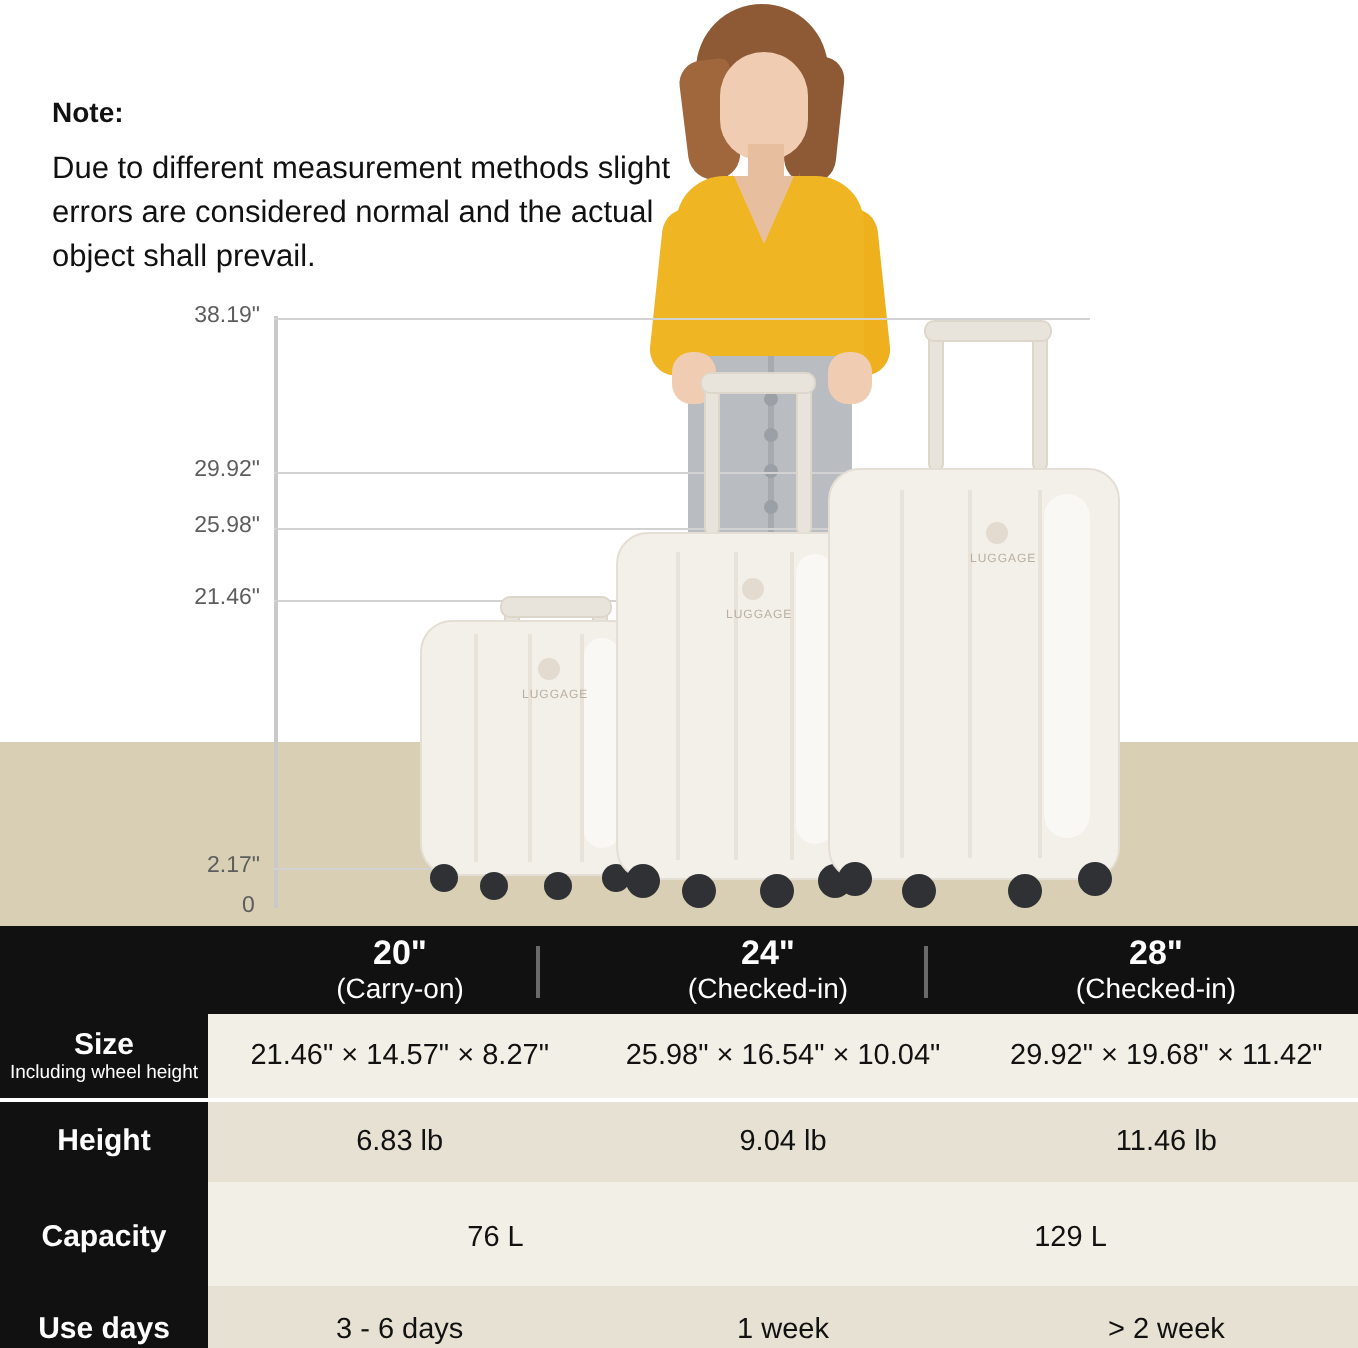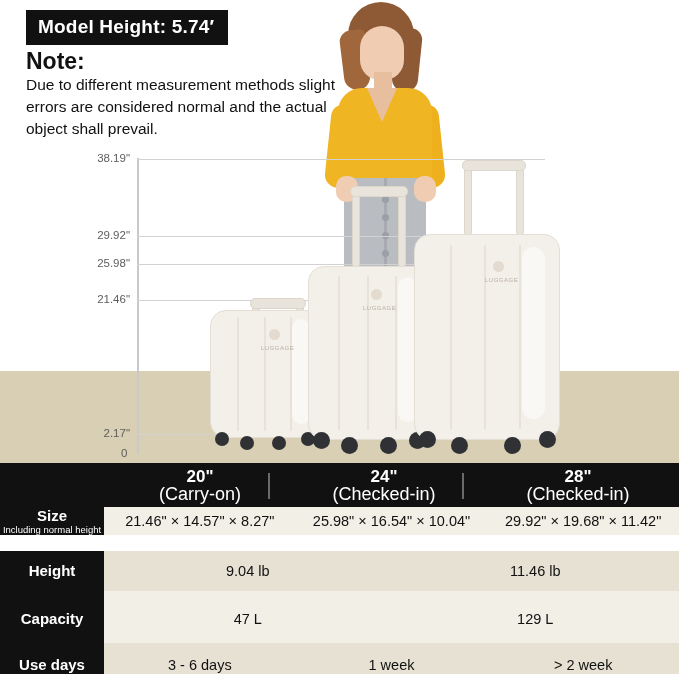--- a/index.html
+++ b/index.html
@@ -33,21 +33,21 @@
   .m-armR{position:absolute;left:96px;top:104px;width:26px;height:84px;background:#eeb01c;border-radius:14px;transform:rotate(-6deg);}
   .m-handL{position:absolute;left:16px;top:176px;width:22px;height:26px;background:#f0cdb2;border-radius:10px;}
   .m-handR{position:absolute;left:94px;top:176px;width:22px;height:26px;background:#f0cdb2;border-radius:10px;}
   .m-skirt{position:absolute;left:24px;top:178px;width:82px;height:262px;background:#b9bcc0;border-radius:6px 6px 2px 2px;}
   .m-skirt-split{position:absolute;left:64px;top:178px;width:3px;height:262px;background:#a7abb0;}
   .m-btn{position:absolute;left:62px;width:7px;height:7px;background:#9aa0a6;border-radius:50%;}
 
   
   .title-box{position:absolute;left:26px;top:10px;background:#111;color:#fff;
     padding:6px 14px 7px 12px;font-size:19px;font-weight:bold;letter-spacing:.2px;}
-  .note-h{position:absolute;left:26px;top:48px;font-size:23px;font-weight:bold;color:#111;}
+  .note-h{position:absolute;left:26px;top:48px;font-size:14px;font-weight:bold;color:#111;}
   .note-b{position:absolute;left:26px;top:74px;font-size:15.5px;color:#111;line-height:22px;width:310px;}
 
   
   .axis-v{position:absolute;left:137px;top:158px;width:1.6px;height:296px;background:#c9c9c9;}
   .tick{position:absolute;height:1.2px;background:#d2d2d2;}
   .tick-lab{position:absolute;font-size:11.5px;color:#5d5d5d;text-align:right;width:58px;}
   .zero-lab{position:absolute;font-size:11.5px;color:#5d5d5d;left:121px;top:447px;}
 
   
   .case{position:absolute;background:#f3efe9;border-radius:16px;border:1px solid #e4ded4;}
@@ -57,21 +57,21 @@
   .wheel{position:absolute;width:17px;height:17px;border-radius:50%;background:#2f3135;}
   .wheel-s{position:absolute;width:14px;height:14px;border-radius:50%;background:#2f3135;}
   .badge{position:absolute;width:11px;height:11px;border-radius:50%;background:#e3dbcf;}
   .logo{position:absolute;font-size:6px;color:#b9afa0;letter-spacing:.5px;}
 
   
   .tbl{position:absolute;left:0;top:463px;width:679px;height:211px;}
   .hdr{position:absolute;left:0;top:0;width:679px;height:44px;background:#111;color:#fff;}
   .hdr-cell{position:absolute;top:4px;text-align:center;color:#fff;}
   .hdr-cell .big{display:block;font-size:17px;font-weight:bold;line-height:19px;}
-  .hdr-cell .small{display:block;font-size:18px;line-height:17px;}
+  .hdr-cell .small{display:block;font-size:14px;line-height:17px;}
   .hdr-sep{position:absolute;top:10px;width:1.5px;height:26px;background:#6a6a6a;}
 
   .row{position:absolute;left:0;width:679px;display:flex;}
   .lbl{width:104px;background:#111;color:#fff;display:flex;flex-direction:column;
     align-items:center;justify-content:center;text-align:center;}
   .lbl .l1{font-size:15px;font-weight:bold;line-height:16px;}
   .lbl .l2{font-size:9.5px;line-height:11px;font-weight:normal;}
   .cells{flex:1;display:flex;}
   .cell{flex:1;display:flex;align-items:center;justify-content:center;
     font-size:14.5px;color:#111;text-align:center;}
@@ -170,21 +170,20 @@
         <div class="case-rib" style="left:72%;"></div>
         <div class="badge" style="left:78px;top:26px;"></div>
         <div class="logo" style="left:70px;top:42px;">LUGGAGE</div>
       </div>
       <div class="wheel" style="left:419px;top:431px;"></div>
       <div class="wheel" style="left:451px;top:437px;"></div>
       <div class="wheel" style="left:504px;top:437px;"></div>
       <div class="wheel" style="left:539px;top:431px;"></div>
     </div>
 
-    <div class="title-box">Model Height: 5.74′</div>
     <div class="note-h">Note:</div>
     <div class="note-b">Due to different measurement methods slight errors are considered normal and the actual object shall prevail.</div>
   </div>
 
   <div class="tbl">
 
     <div class="hdr">
       <div class="hdr-cell" style="left:104px;width:192px;">
         <span class="big">20"</span>
         <span class="small">(Carry-on)</span>
@@ -194,48 +193,49 @@
         <span class="big">24"</span>
         <span class="small">(Checked-in)</span>
       </div>
       <div class="hdr-sep" style="left:462px;"></div>
       <div class="hdr-cell" style="left:482px;width:192px;">
         <span class="big">28"</span>
         <span class="small">(Checked-in)</span>
       </div>
     </div>
 
-    <div class="row" style="top:44px;height:28px;">
+    <div class="row" style="top:44px;height:42px;">
       <div class="lbl">
         <span class="l1">Size</span>
-        <span class="l2">Including normal height</span>
+        <span class="l2">Including wheel height</span>
       </div>
       <div class="cells rw-light">
         <div class="cell">21.46" × 14.57" × 8.27"</div>
         <div class="cell">25.98" × 16.54" × 10.04"</div>
         <div class="cell">29.92" × 19.68" × 11.42"</div>
       </div>
     </div>
 
     <div class="row" style="top:88px;height:40px;">
       <div class="lbl">
         <span class="l1">Height</span>
       </div>
       <div class="cells rw-dark">
+        <div class="cell">6.83 lb</div>
         <div class="cell">9.04 lb</div>
         <div class="cell">11.46 lb</div>
       </div>
     </div>
 
     <div class="row" style="top:128px;height:56px;">
       <div class="lbl">
         <span class="l1">Capacity</span>
       </div>
       <div class="cells rw-light">
-        <div class="cell">47 L</div>
+        <div class="cell">76 L</div>
         <div class="cell">129 L</div>
       </div>
     </div>
 
     <div class="row" style="top:168px;height:43px;margin-top:12px;">
       <div class="lbl">
         <span class="l1">Use days</span>
       </div>
       <div class="cells rw-dark">
         <div class="cell">3 - 6 days</div>

